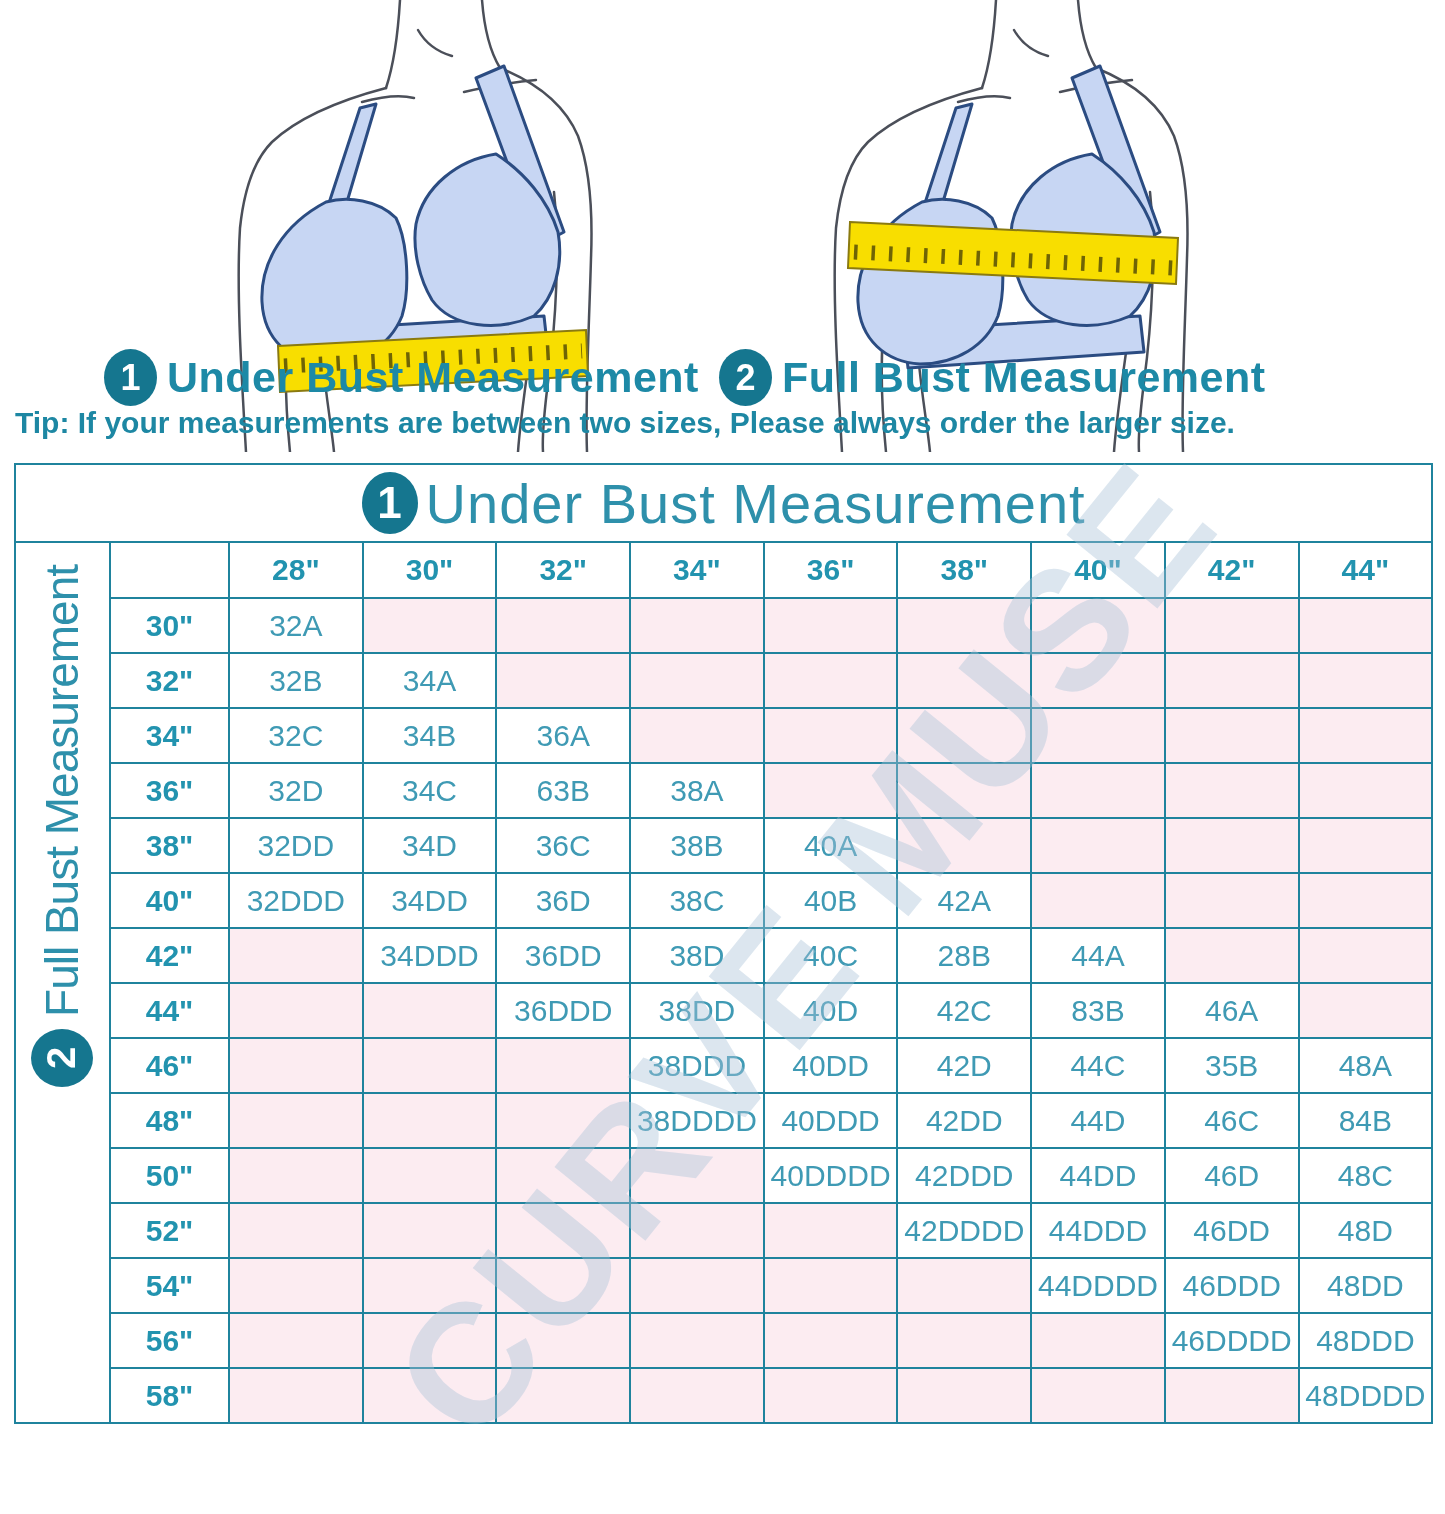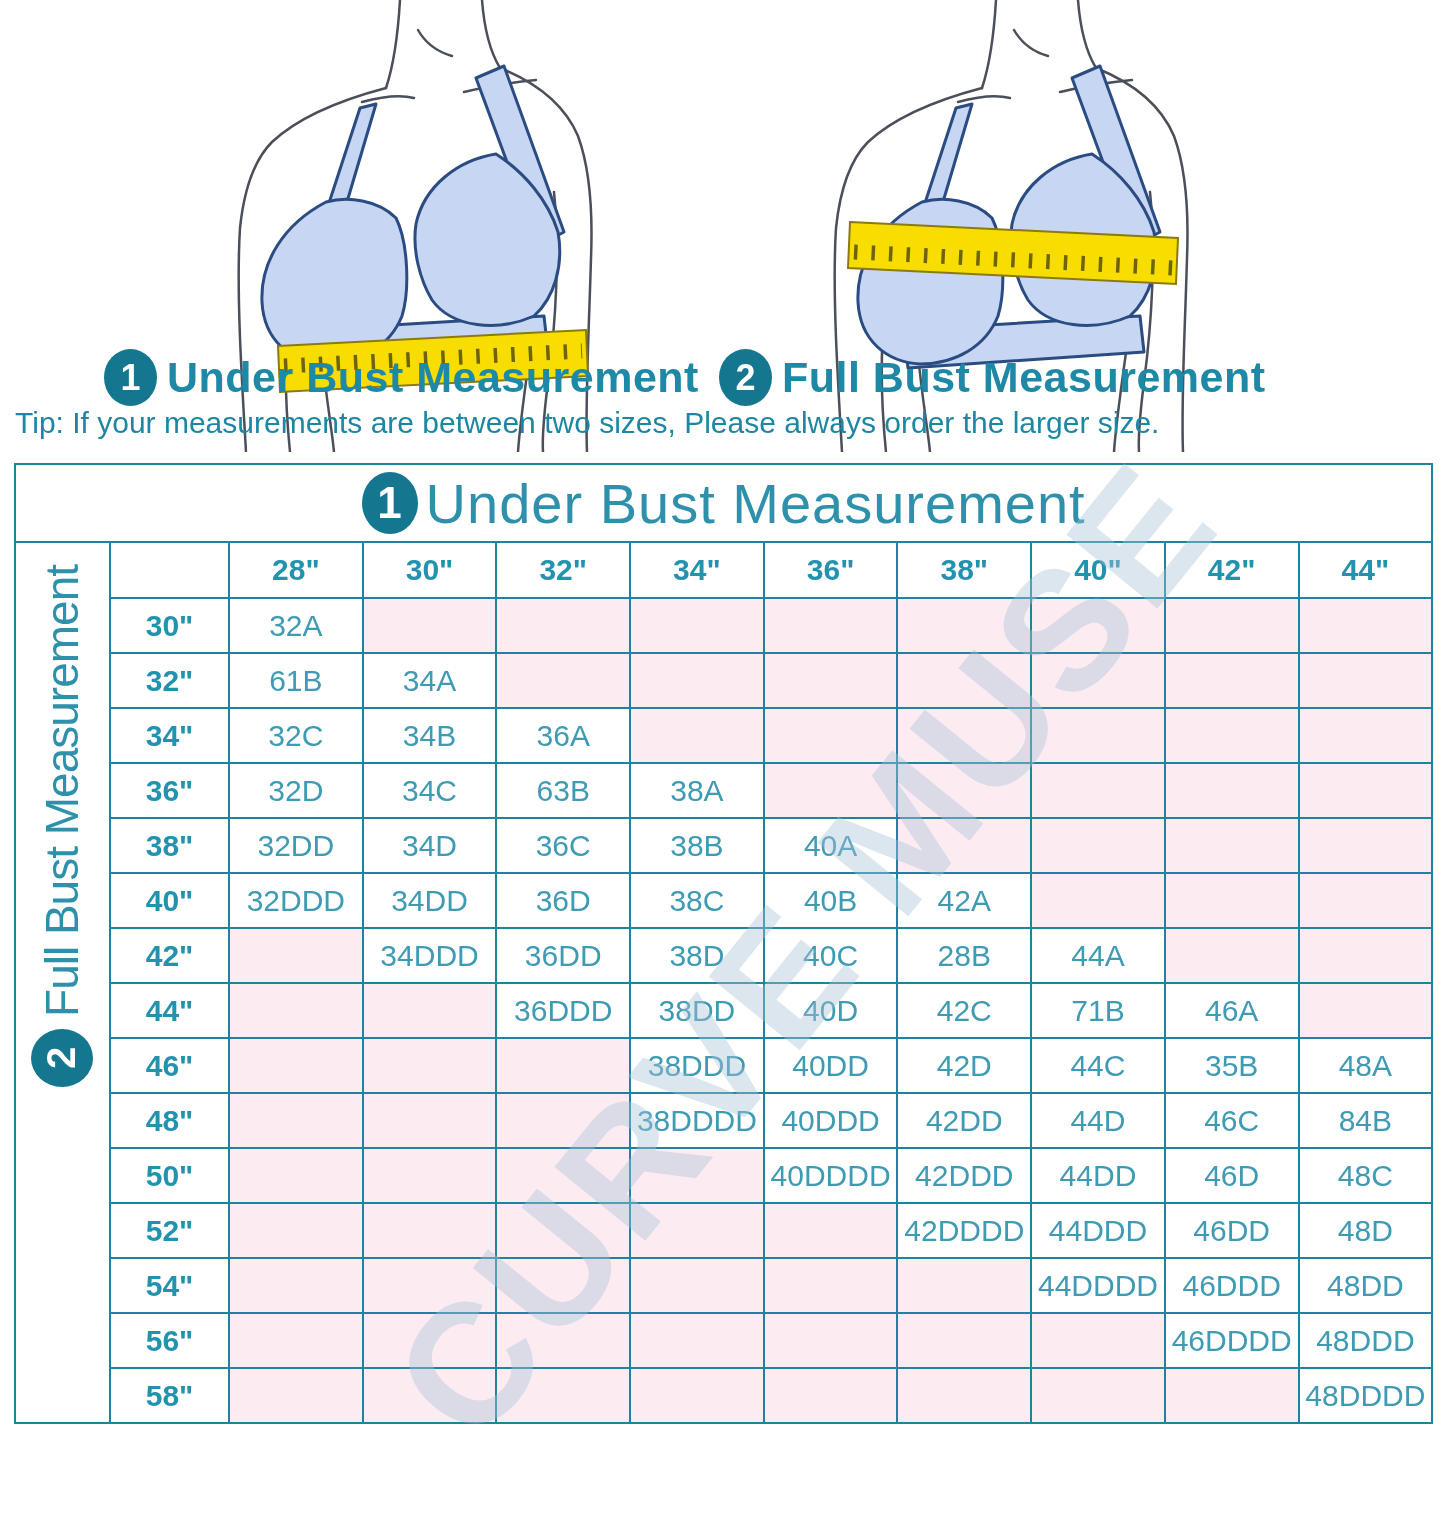--- a/index.html
+++ b/index.html
@@ -10,21 +10,21 @@
   #fig-fullbust{left:758px;}
 
   .section-label{position:absolute;top:349px;display:flex;align-items:center;gap:10px;z-index:3;}
   #label-underbust{left:104px;}
   #label-fullbust{left:719px;}
   .section-label .label-text{font-size:43px;font-weight:600;color:#1d89a6;letter-spacing:0.5px;}
   .badge{background:#15768f;color:#ffffff;border-radius:50%;display:flex;align-items:center;
          justify-content:center;font-weight:700;flex:none;}
   .sec-badge{width:53px;height:57px;font-size:36px;}
 
-  #tip{position:absolute;left:15px;top:406px;font-size:30px;font-weight:400;color:#1d87a3;
+  #tip{position:absolute;left:15px;top:406px;font-size:30px;font-weight:700;color:#1d87a3;
        z-index:3;white-space:nowrap;}
 
   #size-table{position:absolute;left:14px;top:463px;width:1417px;border-collapse:collapse;
               table-layout:fixed;z-index:2;background:#ffffff;}
   #size-table td,#size-table th{border:2.5px solid #1f839d;padding:0;text-align:center;vertical-align:middle;}
   .title-cell{height:76px;}
   .title-flex{display:flex;align-items:center;justify-content:center;gap:8px;}
   .title-text{font-size:56px;font-weight:400;color:#2e90ab;letter-spacing:1px;}
   .title-badge{width:56px;height:62px;font-size:44px;}
   .colhead-row th,.corner-cell{height:54px;}
@@ -162,21 +162,21 @@
           <td class="size pink"></td>
           <td class="size pink"></td>
           <td class="size pink"></td>
           <td class="size pink"></td>
           <td class="size pink"></td>
           <td class="size pink"></td>
           <td class="size pink"></td>
         </tr>
         <tr>
           <th class="row-h">32"</th>
-          <td class="size">61B</td>
+          <td class="size">32B</td>
           <td class="size">34A</td>
           <td class="size pink"></td>
           <td class="size pink"></td>
           <td class="size pink"></td>
           <td class="size pink"></td>
           <td class="size pink"></td>
           <td class="size pink"></td>
           <td class="size pink"></td>
         </tr>
         <tr>
@@ -240,21 +240,21 @@
           <td class="size pink"></td>
         </tr>
         <tr>
           <th class="row-h">44"</th>
           <td class="size pink"></td>
           <td class="size pink"></td>
           <td class="size">36DDD</td>
           <td class="size">38DD</td>
           <td class="size">40D</td>
           <td class="size">42C</td>
-          <td class="size">71B</td>
+          <td class="size">83B</td>
           <td class="size">46A</td>
           <td class="size pink"></td>
         </tr>
         <tr>
           <th class="row-h">46"</th>
           <td class="size pink"></td>
           <td class="size pink"></td>
           <td class="size pink"></td>
           <td class="size">38DDD</td>
           <td class="size">40DD</td>

